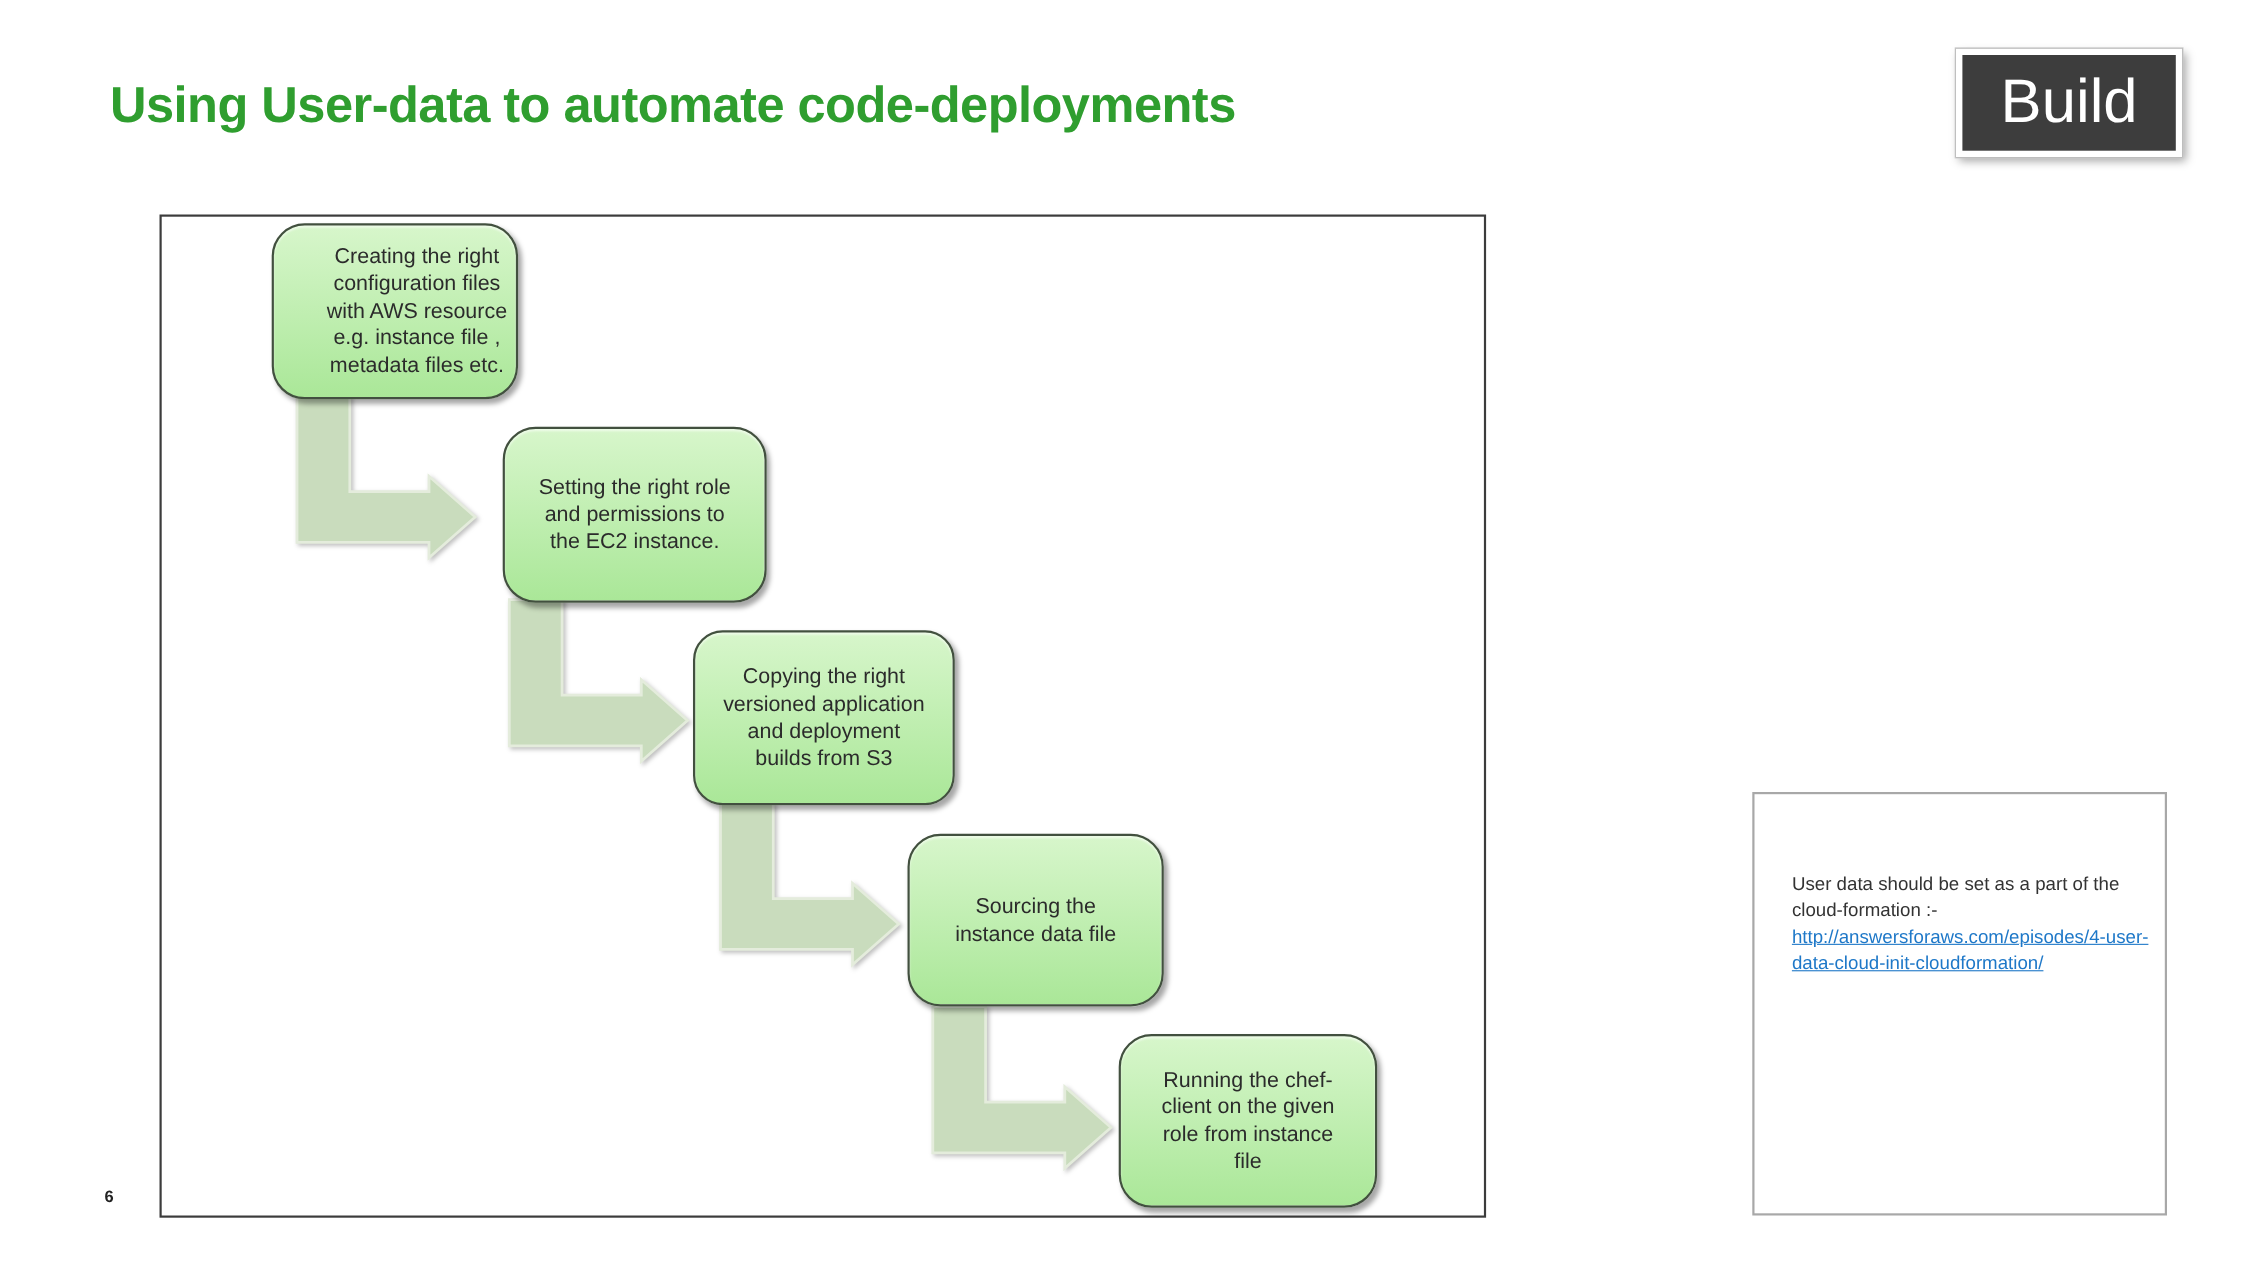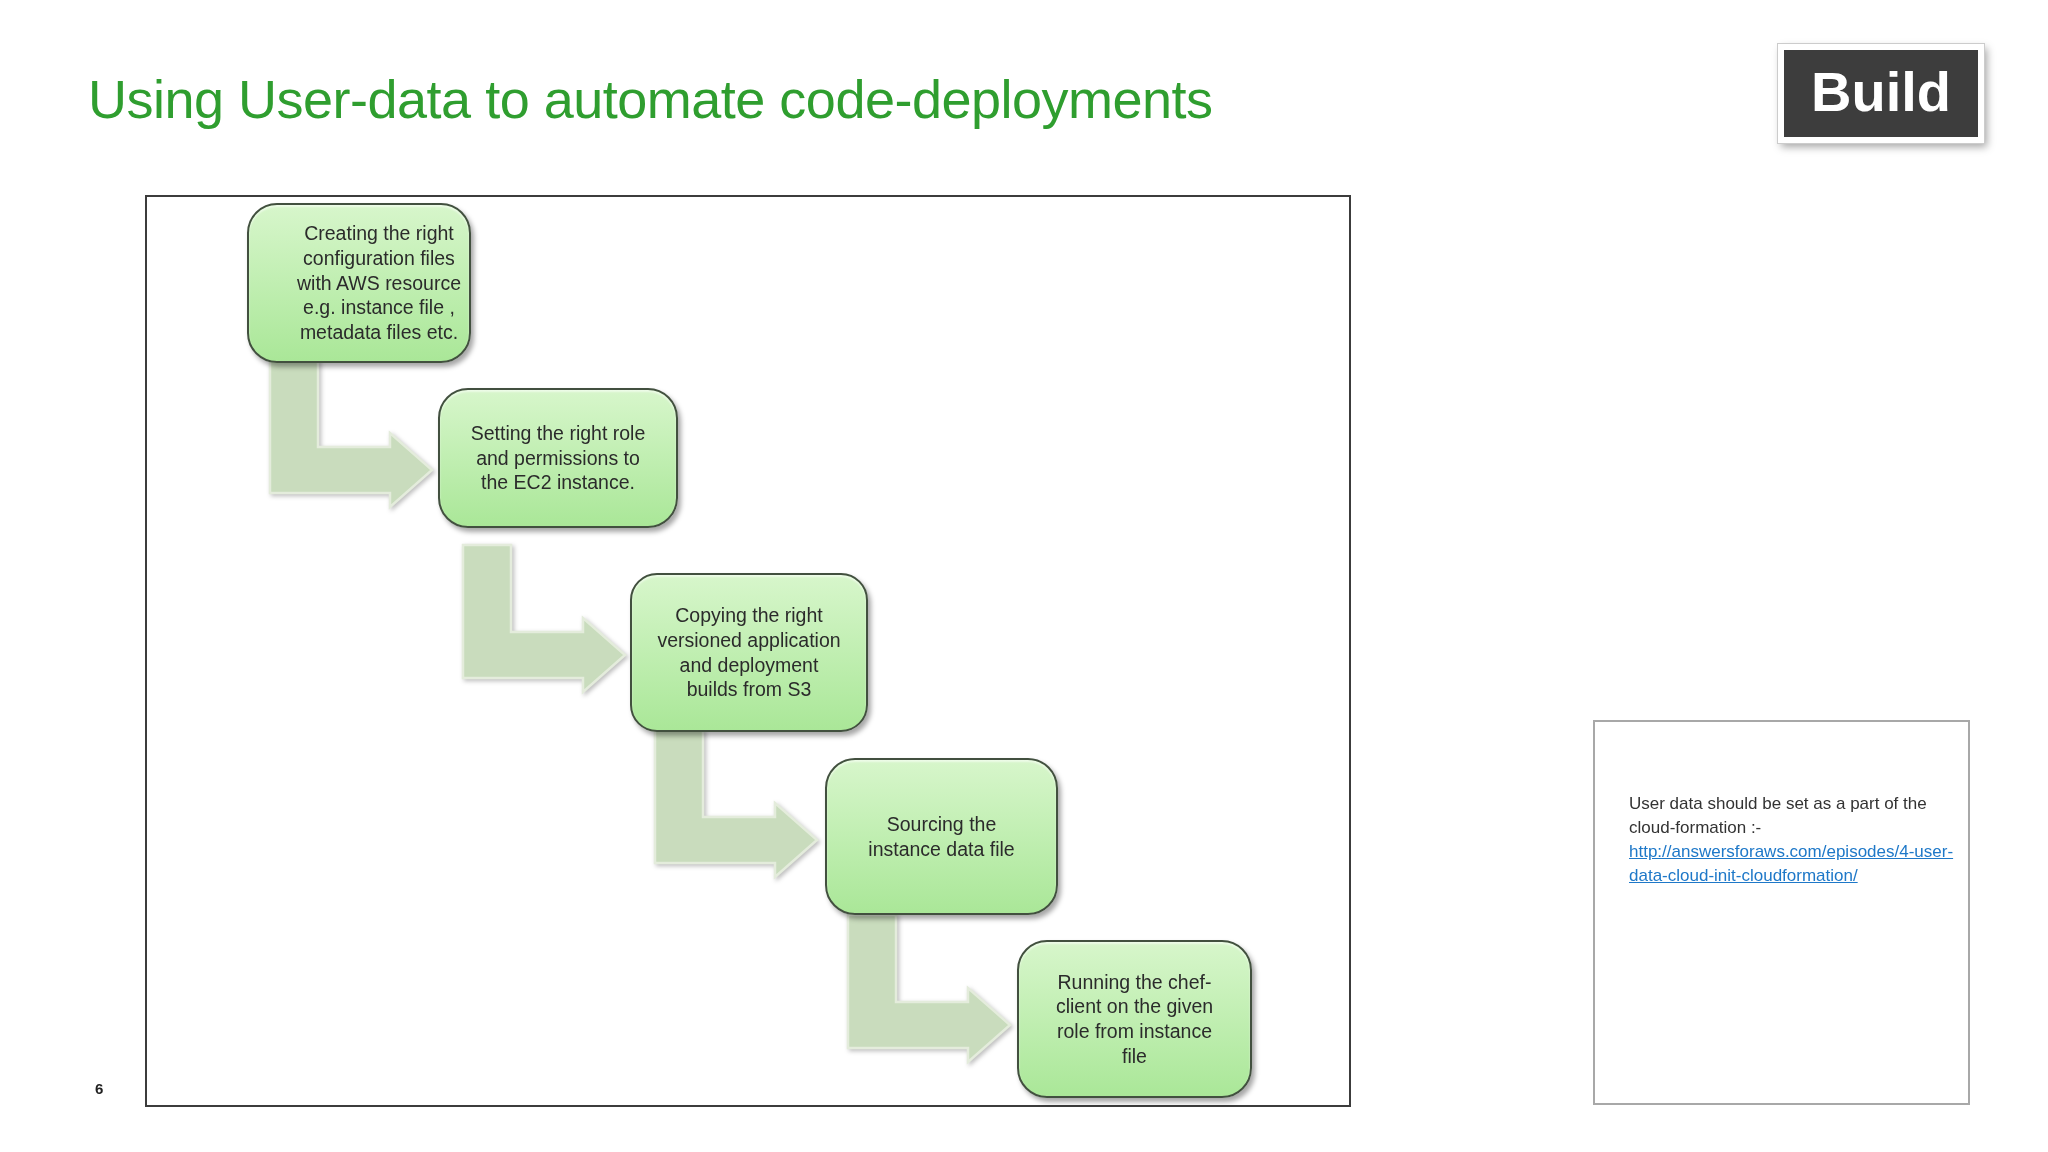--- a/index.html
+++ b/index.html
@@ -21,45 +21,45 @@
   body { font-family: "Liberation Sans", sans-serif; }
   #stage {
     position: relative;
     width: 2048px;
     height: 1152px;
     background: #ffffff;
     overflow: hidden;
   }
   .slide-title {
     position: absolute;
-    left: 88px;
+    left: 100px;
     top: 68px;
-    font-size: 54px;
-    font-weight: 400;
+    font-size: 46px;
+    font-weight: 700;
     color: var(--title-green);
     letter-spacing: -0.5px;
     white-space: nowrap;
   }
   .build-logo {
     position: absolute;
     left: 1778px;
     top: 44px;
     width: 206px;
     height: 99px;
     background: var(--logo-bg);
     border: 6px solid #ffffff;
     box-shadow: 0 0 0 1px #cccccc, 3px 4px 8px rgba(0,0,0,0.35);
     display: flex;
     align-items: center;
     justify-content: center;
   }
   .build-logo span {
     color: var(--logo-text-color);
     font-size: 56px;
-    font-weight: 700;
+    font-weight: 400;
     line-height: 1;
     padding-bottom: 4px;
   }
   .flow-container {
     position: absolute;
     left: 145px;
     top: 195px;
     width: 1206px;
     height: 912px;
     border: 2px solid var(--container-border);
@@ -88,21 +88,21 @@
     align-items: center;
     justify-content: center;
     text-align: center;
     color: var(--text-dark);
     font-size: 19.5px;
     line-height: 1.27;
   }
   .flow-box span { display: inline-block; max-width: 185px; }
   .flow-box.b1 span { max-width: 196px; }
   .b1 { left: 247px; top: 203px; width: 224px; height: 160px; padding-left: 40px; }
-  .b2 { left: 438px; top: 388px; width: 240px; height: 140px; }
+  .b2 { left: 457px; top: 388px; width: 240px; height: 160px; }
   .b3 { left: 630px; top: 573px; width: 238px; height: 159px; border-radius: 27px; }
   .b4 { left: 825px; top: 758px; width: 233px; height: 157px; }
   .b5 { left: 1017px; top: 940px; width: 235px; height: 158px; }
   .note-panel {
     position: absolute;
     left: 1593px;
     top: 720px;
     width: 377px;
     height: 385px;
     border: 2px solid var(--panel-border);

